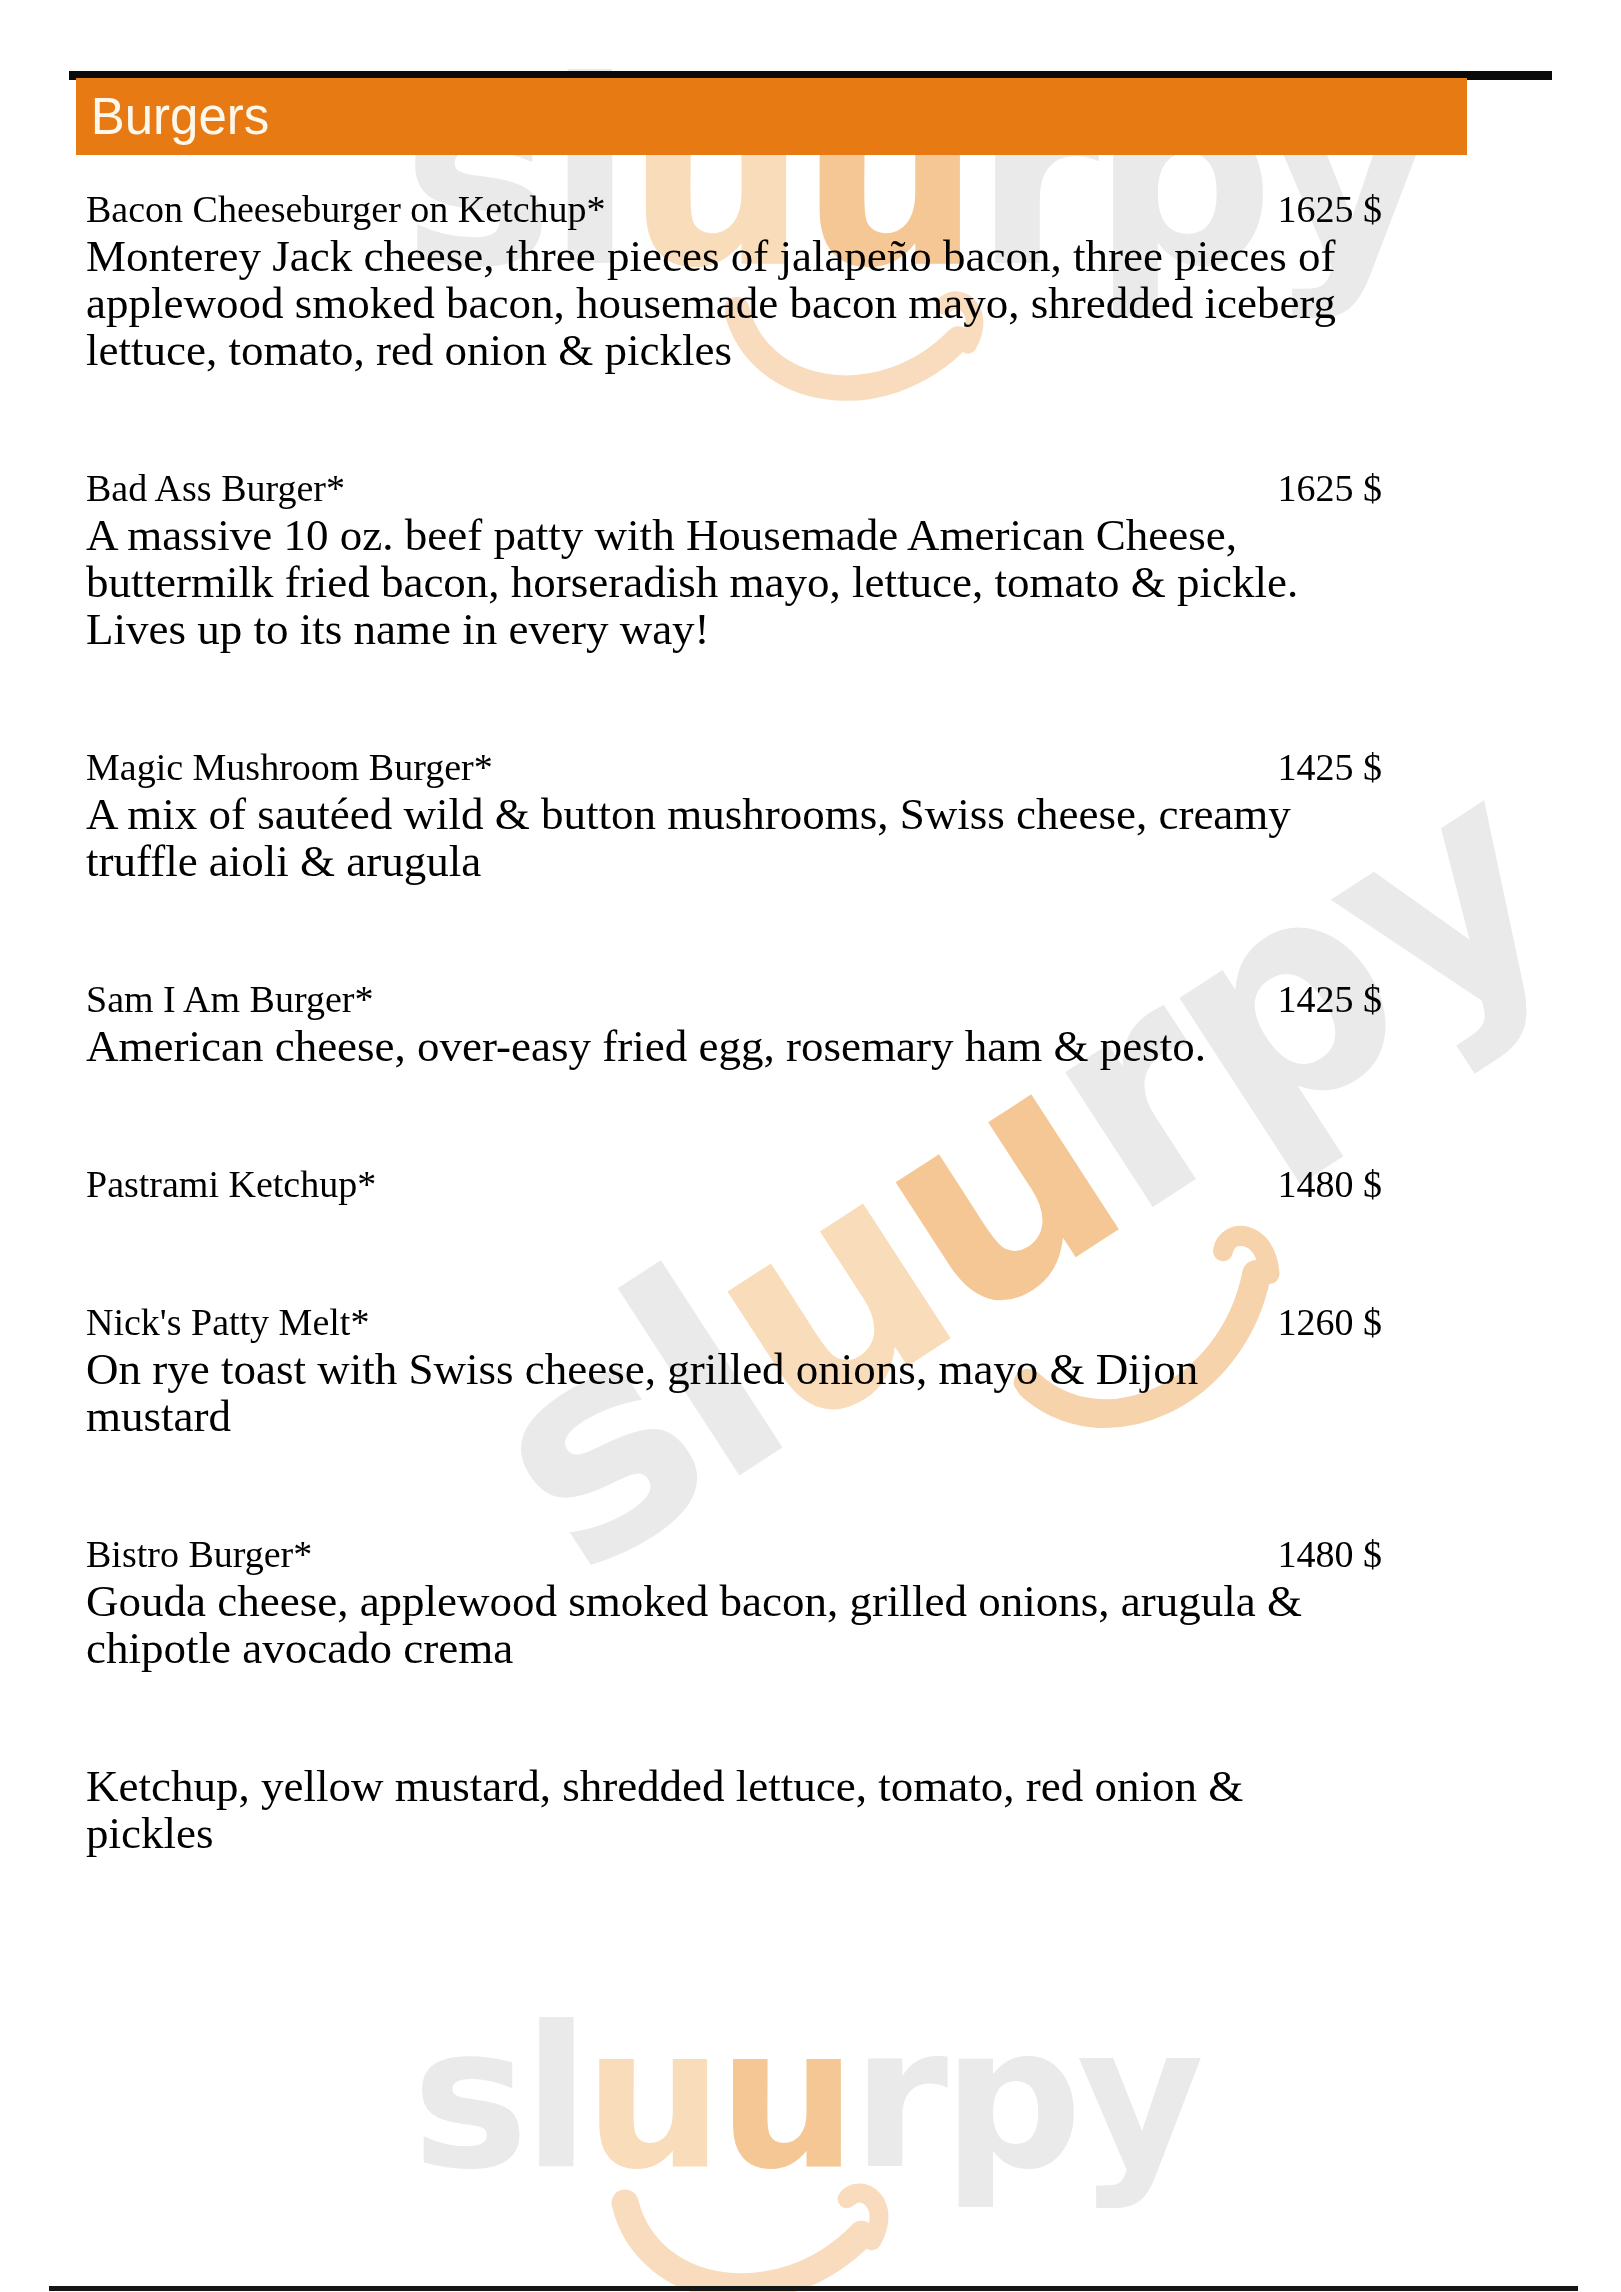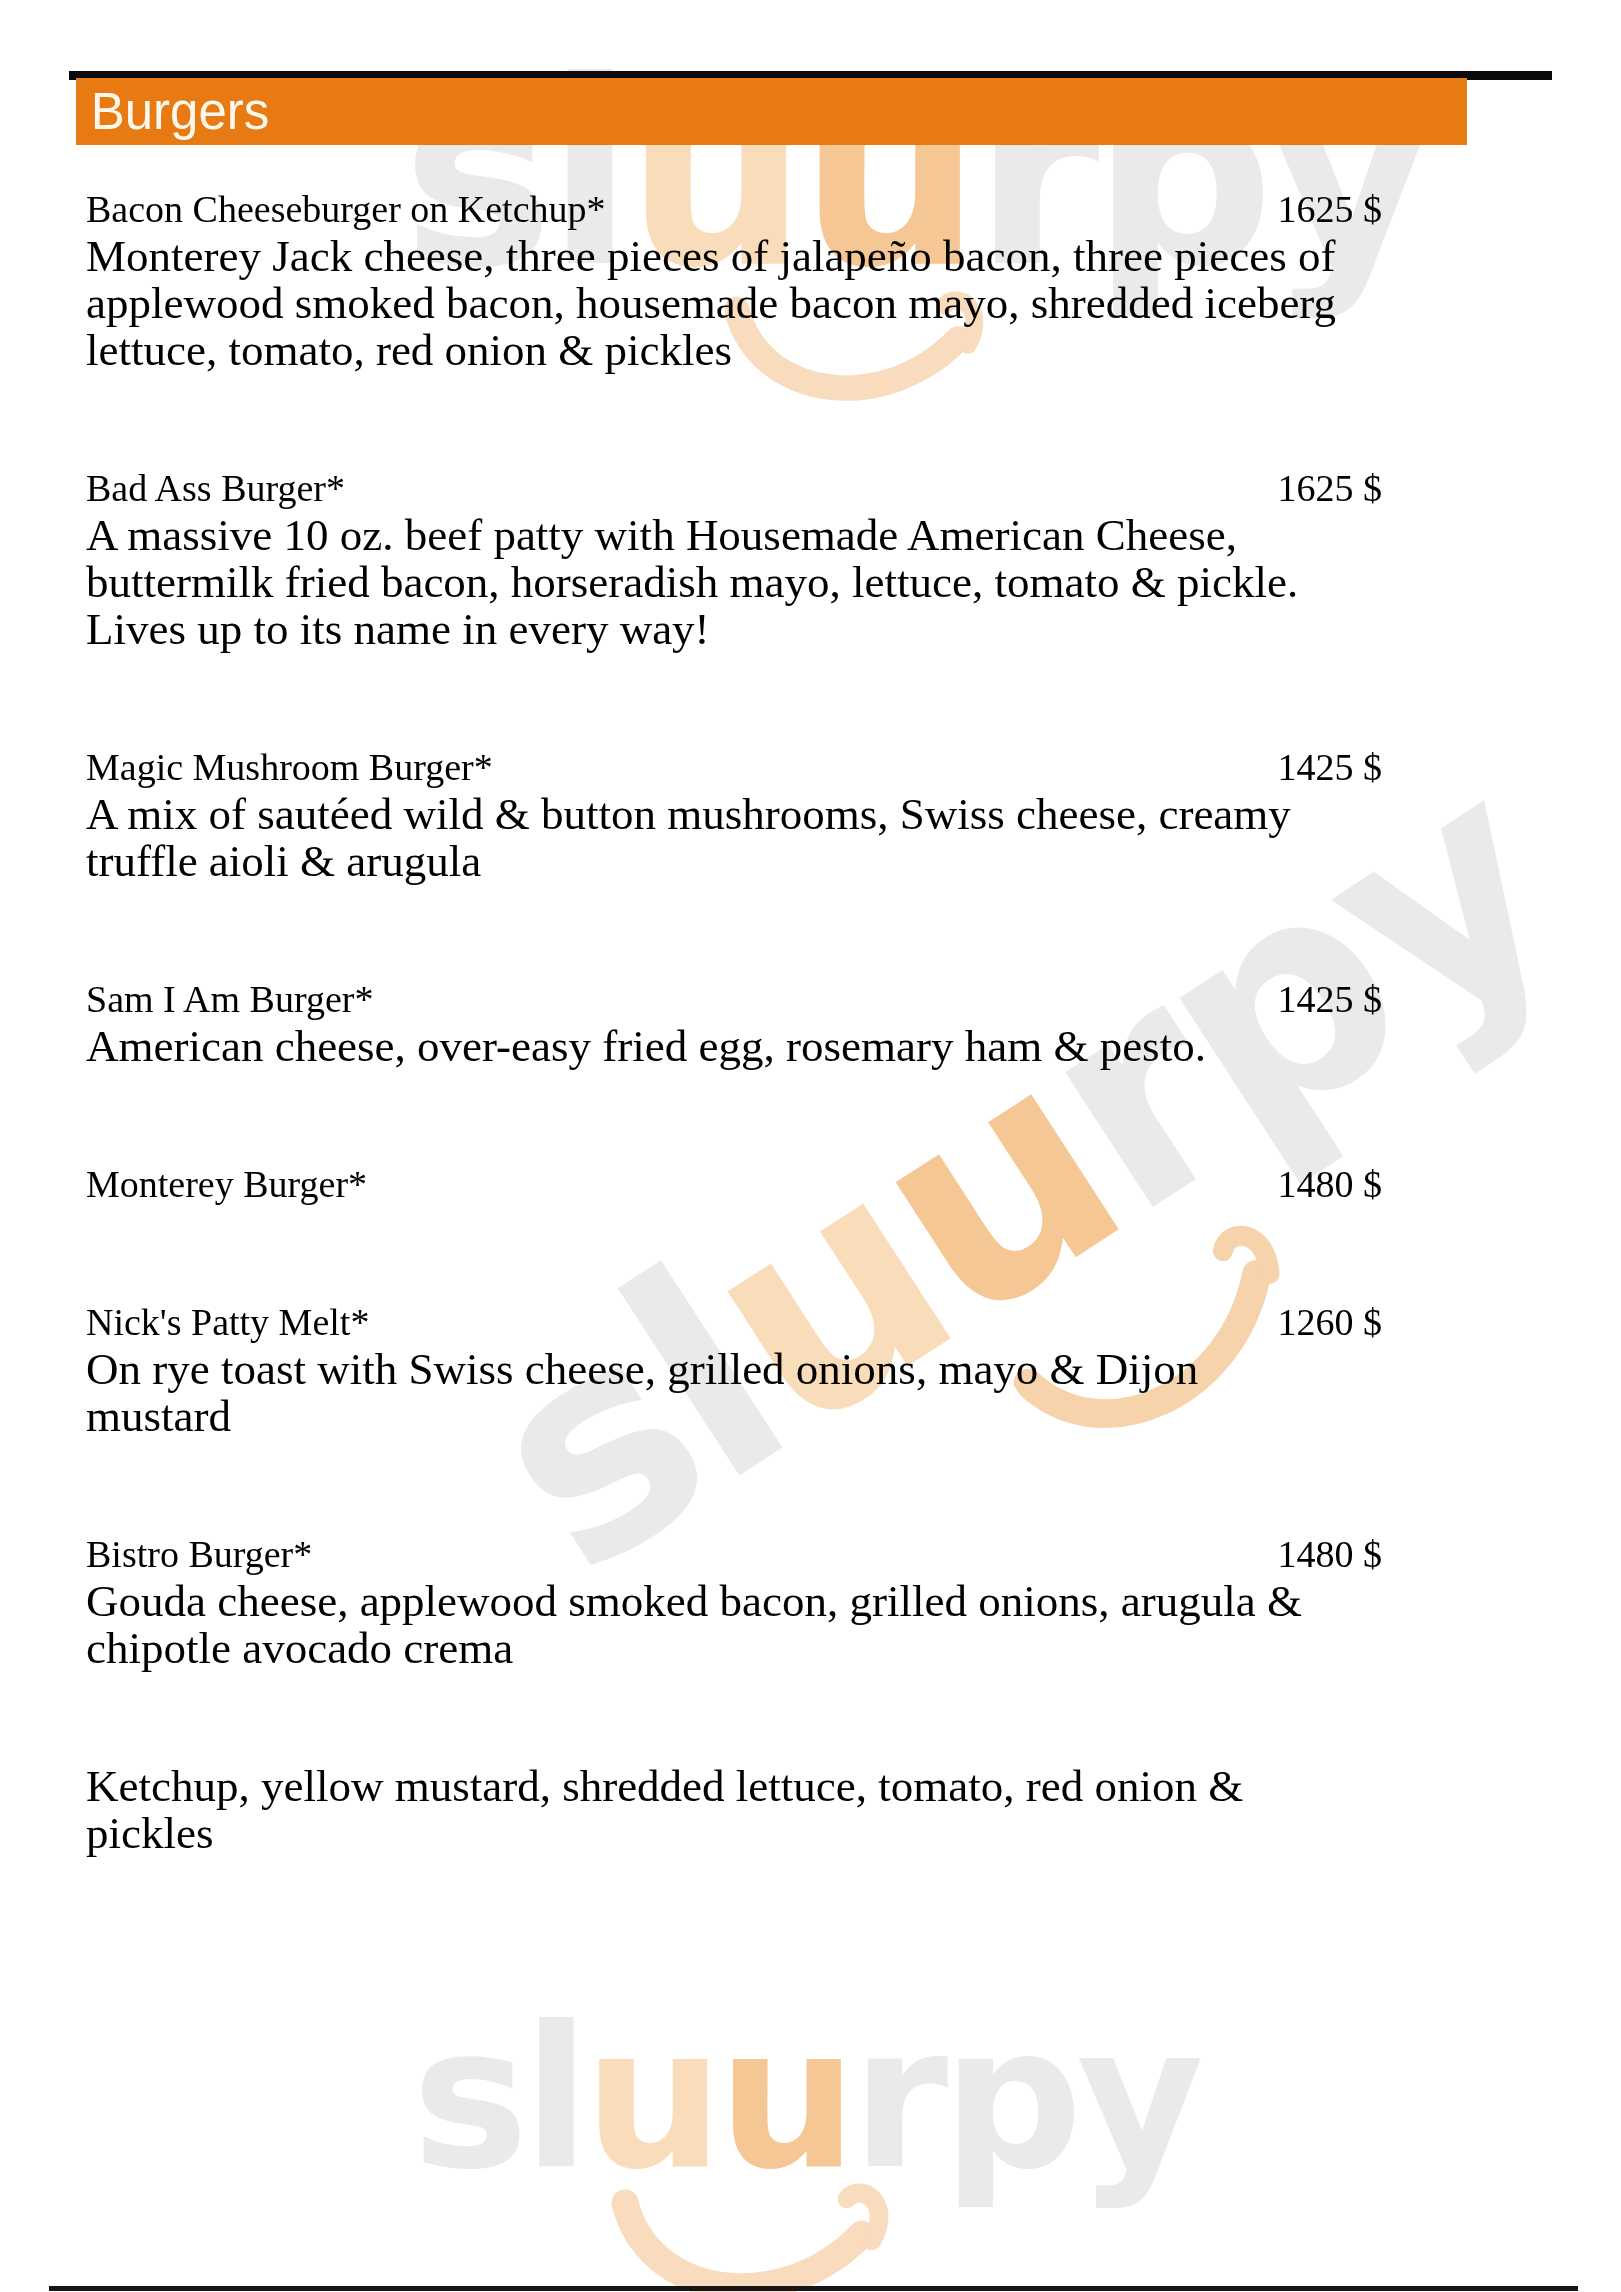--- a/index.html
+++ b/index.html
@@ -37,21 +37,21 @@
   .wm-bot .swoosh { margin-left:196px; margin-top:-15.7px; }
 
   
   .top-black-bar {
     position:absolute; z-index:3;
     left:69px; top:71px; width:1483px; height:8.8px;
     background:#0a0a0a;
   }
   .header-bar {
     position:absolute; z-index:3;
-    left:76px; top:78px; width:1391px; height:67px;
+    left:76px; top:78px; width:1391px; height:77px;
     background:#e77a12;
     display:flex; align-items:center;
   }
   .header-title {
     font-family:"Liberation Sans", sans-serif;
     font-size:51px;
     color:#fdf7ec;
     padding-left:14.7px;
     line-height:1;
   }
@@ -148,21 +148,21 @@
     <div class="item">
       <div class="row">
         <span class="name">Sam I Am Burger*</span>
         <span class="price">1425 $</span>
       </div>
       <div class="desc">American cheese, over-easy fried egg, rosemary ham &amp; pesto.</div>
     </div>
 
     <div class="item">
       <div class="row">
-        <span class="name">Monterey Burger*</span>
+        <span class="name">Pastrami Ketchup*</span>
         <span class="price">1480 $</span>
       </div>
     </div>
 
     <div class="item">
       <div class="row">
         <span class="name">Nick's Patty Melt*</span>
         <span class="price">1260 $</span>
       </div>
       <div class="desc">On rye toast with Swiss cheese, grilled onions, mayo &amp; Dijon

